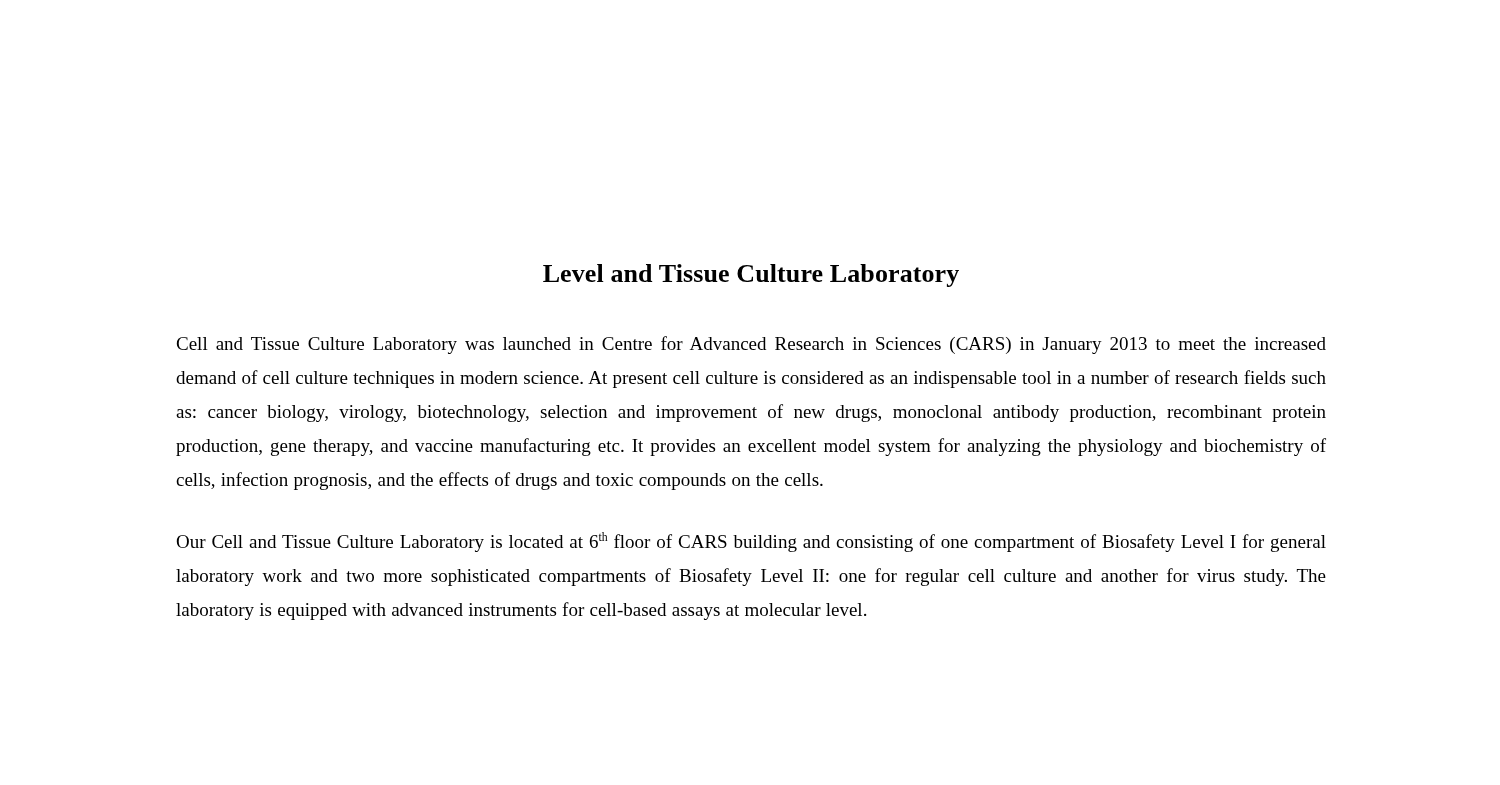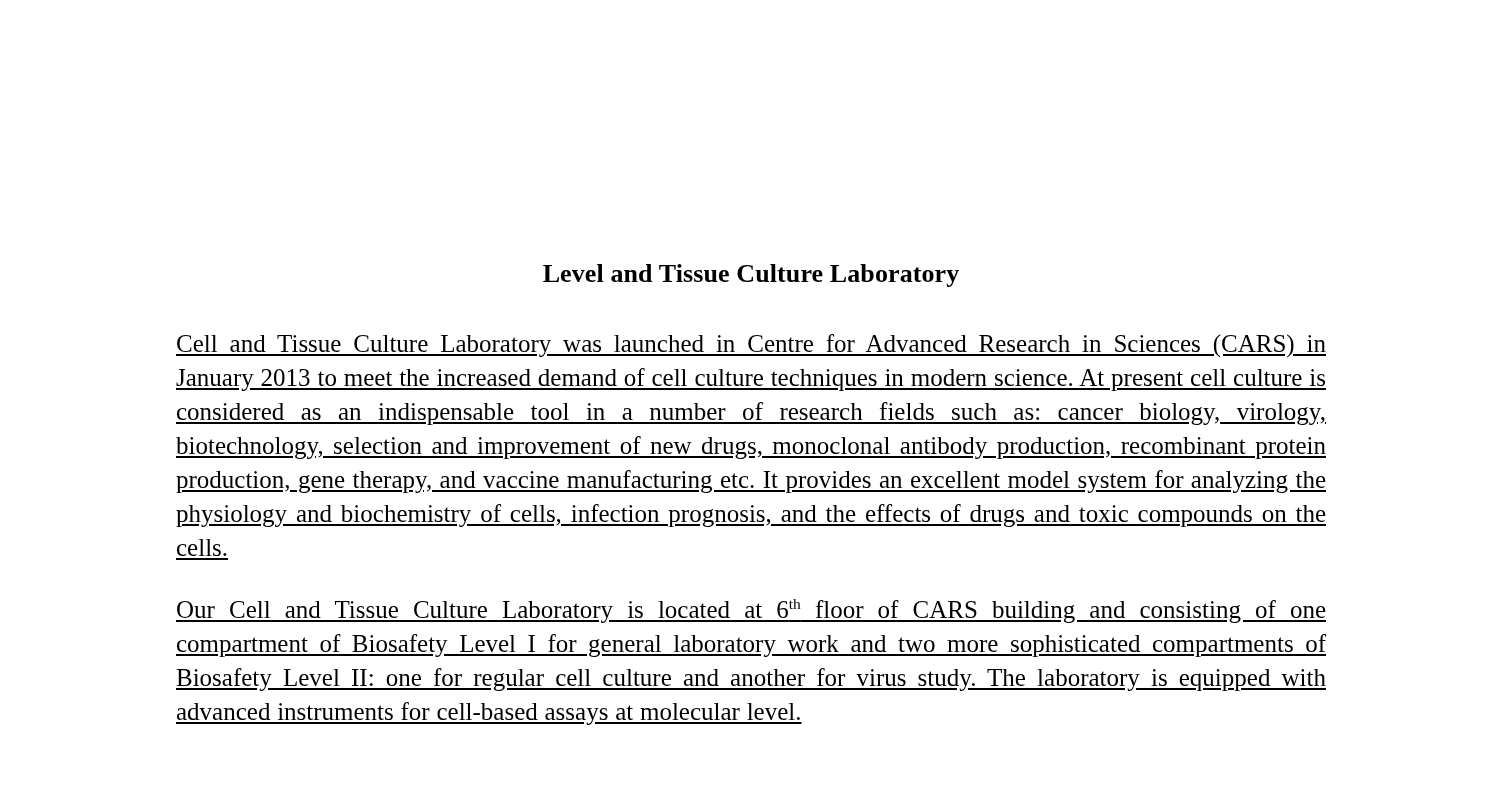--- a/index.html
+++ b/index.html
@@ -29,27 +29,26 @@
   }
   .doc-title {
     font-size: 26px;
     font-weight: bold;
     text-align: center;
     margin: 0 0 38px 0;
     line-height: 1.2;
     letter-spacing: 0.1px;
   }
   .para {
-    font-size: 25px;
+    font-size: 19px;
     line-height: 34px;
     text-align: justify;
     text-justify: inter-word;
     margin: 0 0 28px 0;
     word-spacing: 0.5px;
-    text-decoration: underline;
   }
   .para:last-child {
     margin-bottom: 8px;
   }
   .para sup {
     font-size: 0.62em;
     vertical-align: super;
     line-height: 0;
   }
 </style>

